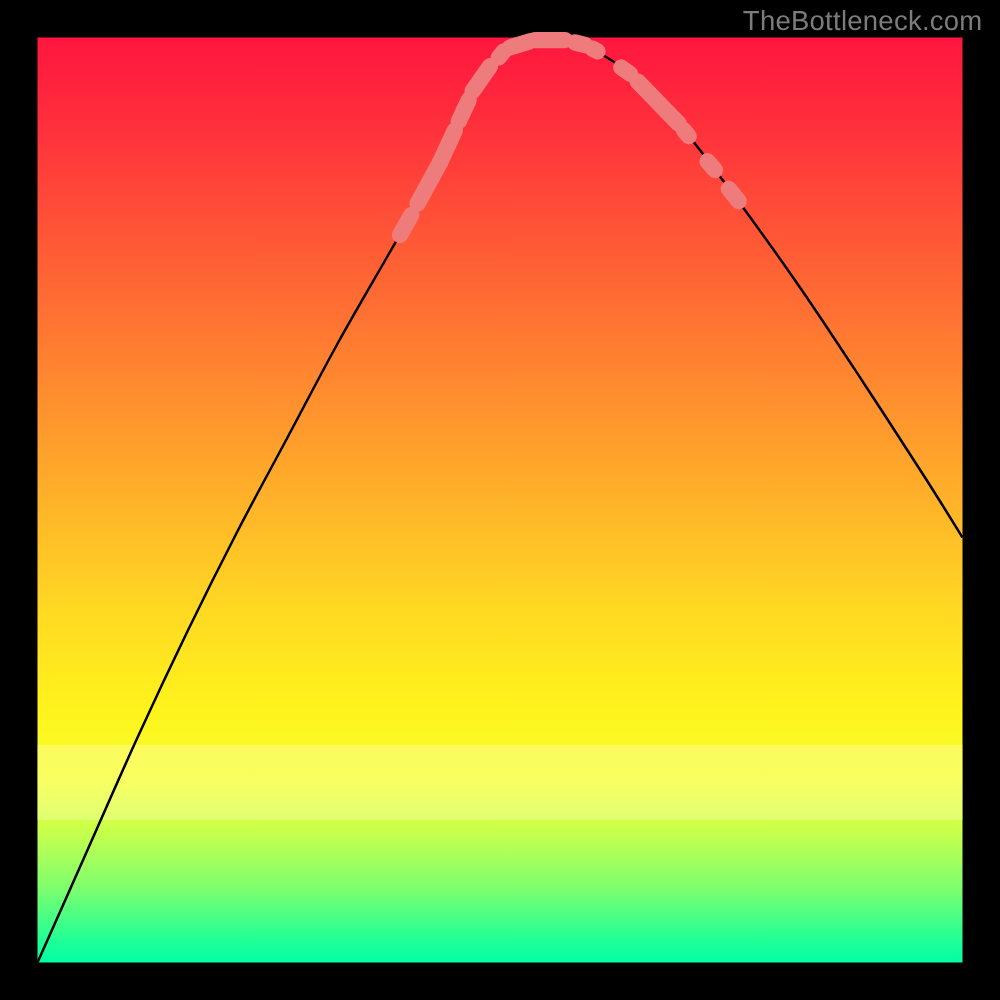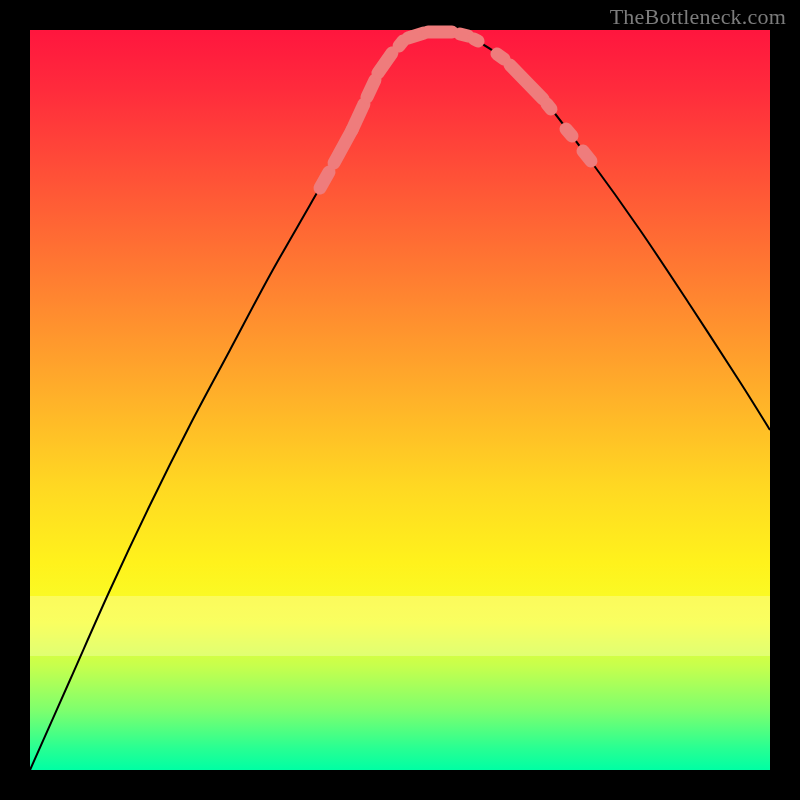--- a/index.html
+++ b/index.html
@@ -11,21 +11,20 @@
     overflow: hidden;
     font-family: Arial, Helvetica, sans-serif;
   }
   .frame {
     position: absolute;
     top: 0;
     left: 0;
     width: 800px;
     height: 576px;
     background: #000;
-    font-family: Liberation Serif, serif;
   }
   .plot-area {
     position: absolute;
     top: 30px;
     left: 30px;
     width: 740px;
     height: 740px;
     
     background: linear-gradient(
       to bottom,

